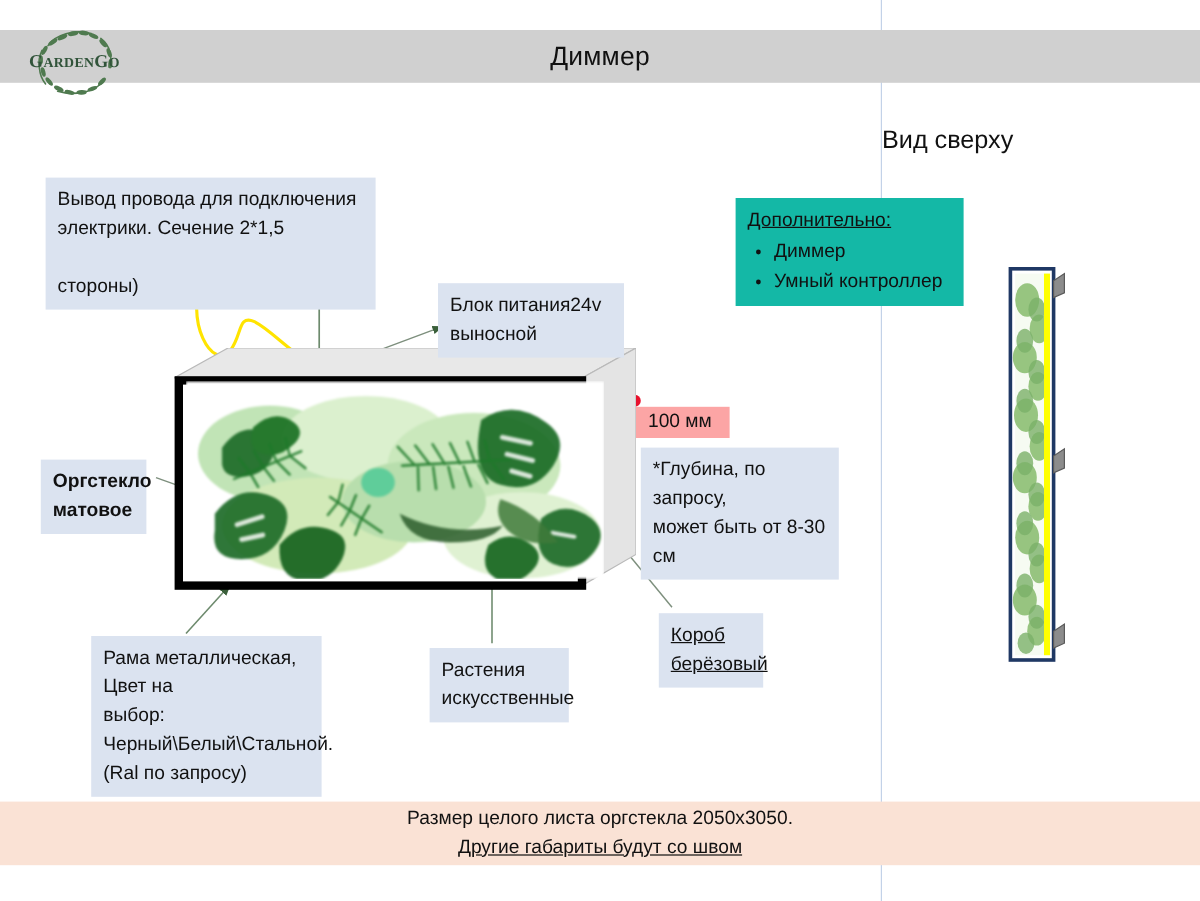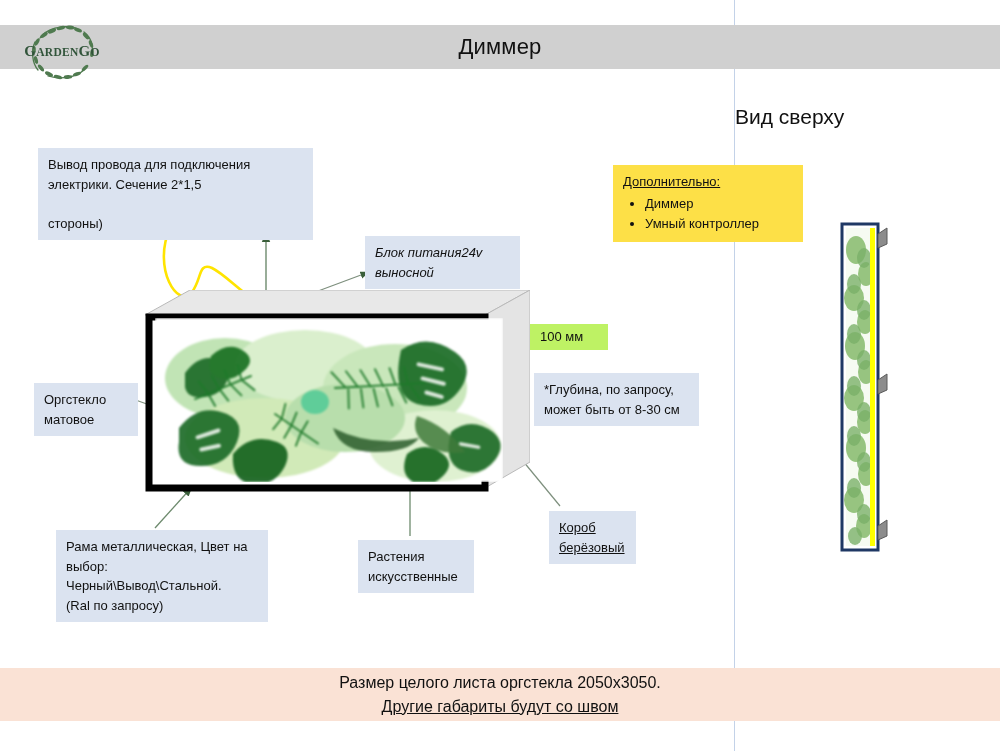--- a/index.html
+++ b/index.html
@@ -31,25 +31,25 @@
 
   
   .top-view-title{
     position:absolute;left:735px;top:105px;width:265px;
     font-size:21px;color:#111;
   }
 
   
   .note{
     position:absolute;background:#dbe3f0;color:#111;
-    font-size:13px;line-height:1.5;padding:7px 10px;
+    font-size:16px;line-height:1.5;padding:7px 10px;
     box-sizing:border-box;
   }
-  .note.peach{background:#bef264;}
-  .note.green{background:#fde047;}
+  .note.peach{background:#fca5a5;margin-top:15px;}
+  .note.green{background:#14b8a6;}
   .note ul{margin:2px 0 0 0;padding-left:22px;}
   .note li{margin:1px 0;}
   .note .ttl{text-decoration:underline;display:block;margin-bottom:2px;}
 
   
   .box3d{position:absolute;left:145px;top:290px;width:385px;height:205px;}
   .box3d svg{display:block;}
 
   .foliage{
     position:absolute;left:155px;top:318px;width:348px;height:164px;
@@ -278,34 +278,34 @@
   </svg>
 </div>
 
 <div class="note" style="left:38px;top:148px;width:275px;">
   <span>Вывод провода для подключения</span><br>
   <span>электрики. Сечение 2*1,5</span><br>
   <br>
   <span>стороны)</span>
 </div>
 
-<div class="note" style="left:365px;top:236px;width:155px;font-style:italic;">
+<div class="note" style="left:365px;top:236px;width:155px;">
   <span>Блок питания24v</span><br>
   <span>выносной</span>
 </div>
 
-<div class="note" style="left:34px;top:383px;width:104px;">
+<div class="note" style="left:34px;top:383px;width:88px;font-weight:bold;">
   <span>Оргстекло</span><br>
   <span>матовое</span>
 </div>
 
-<div class="note" style="left:56px;top:530px;width:212px;">
+<div class="note" style="left:76px;top:530px;width:192px;">
   <span>Рама металлическая, Цвет на</span><br>
   <span>выбор:</span><br>
-  <span>Черный\Вывод\Стальной.</span><br>
+  <span>Черный\Белый\Стальной.</span><br>
   <span>(Ral по запросу)</span>
 </div>
 
 <div class="note" style="left:358px;top:540px;width:116px;">
   <span>Растения</span><br>
   <span>искусственные</span>
 </div>
 
 <div class="note" style="left:549px;top:511px;width:87px;text-decoration:underline;">
   <span>Короб</span><br>

